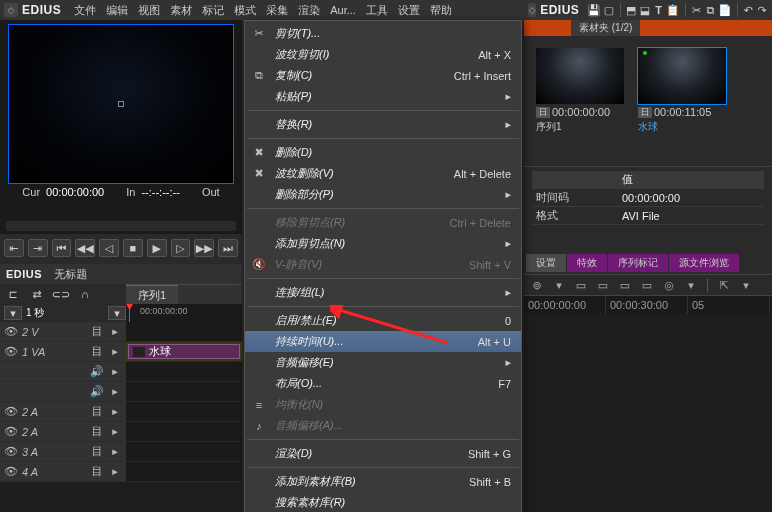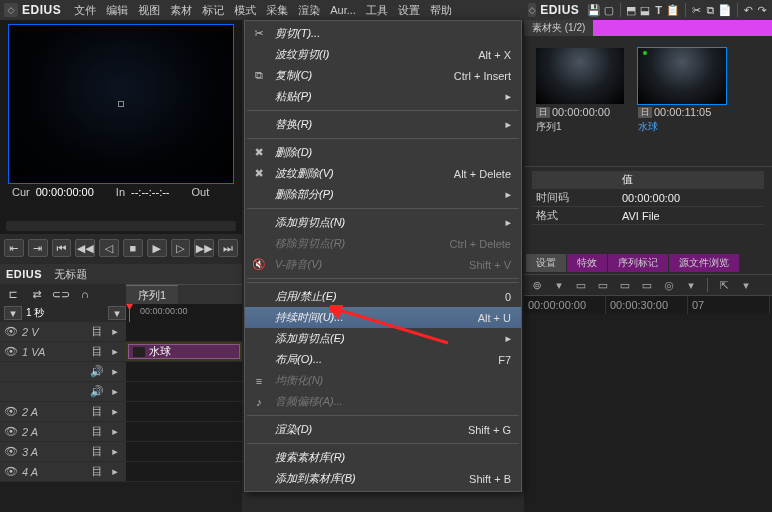--- a/index.html
+++ b/index.html
@@ -12,21 +12,21 @@
 .plr-rec { margin-left: auto; display: flex; align-items: center; gap: 2px; }
 .plr { color: #eee; font-size: 10px; letter-spacing: 0.5px; }
 .rec { background: #0066ff; color: #fff; padding: 0 3px; font-size: 9px; font-weight: bold; border-radius: 1px; }
 .win-btn { width: 16px; height: 14px; display: inline-flex; align-items: center; justify-content: center; color: #ccc; cursor: pointer; margin-left: 2px; }
 .tb-icon { width: 20px; height: 18px; display: inline-flex; align-items: center; justify-content: center; color: #ccc; cursor: pointer; }
 .tb-sep { width: 1px; height: 14px; background: #555; margin: 0 3px; }
 .preview-area { position: absolute; top: 20px; left: 0; width: 242px; height: 198px; background: #1a1a1a; }
 .preview-canvas { margin: 4px 8px 0 8px; width: 226px; height: 160px; background: #000; border: 1px solid #0066ff; position: relative; }
 .preview-canvas-inner { position: absolute; top:0; left:0; right:0; bottom:0; background: radial-gradient(ellipse at 50% 40%, #0d1420 0%, #020408 55%, #000 100%); }
 .canvas-crosshair { position: absolute; left: 50%; top: 50%; width: 6px; height: 6px; border: 1px solid #888; transform: translate(-50%,-50%); }
-.tc-row { display: flex; align-items: center; gap: 6px; padding: 2px 12px; font-size: 10px; color: #eee; }
+.tc-row { display: flex; align-items: center; gap: 6px; padding: 2px 19px; font-size: 10px; color: #eee; justify-content: center; }
 .tc-label { color: #ccc; }
 .tc-val { color: #fff; }
 .scrub-row { height: 16px; background: #1a1a1a; display:flex; align-items:center; position:relative; }
 .scrub-track { flex:1; height:10px; background:#2a2a2a; margin:0 6px; border-radius:2px; }
 .transport-row { position: absolute; top: 236px; left: 0; width: 242px; height: 24px; background: #2a2a2a; display: flex; align-items: center; gap: 4px; padding: 0 4px; }
 .tbtn { width: 20px; height: 18px; background: #3a3a3a; border: 1px solid #555; border-radius: 2px; display: inline-flex; align-items: center; justify-content: center; color: #ccc; cursor: pointer; }
 .timeline-header { position: absolute; top: 264px; left: 0; width: 242px; height: 20px; background: #323232; display: flex; align-items: center; padding: 0 4px; gap: 6px; }
 .timeline-tools { position: absolute; top: 284px; left: 0; width: 126px; height: 20px; background: #2a2a2a; display: flex; align-items: center; gap: 6px; padding: 0 4px; }
 .tl-tool { width: 18px; height: 16px; display:inline-flex; align-items:center; justify-content:center; color:#ccc; cursor:pointer; }
 .seq-tab { position: absolute; top: 284px; left: 126px; width: 116px; height: 20px; background: #323232; border-top: 1px solid #4a4a4a; display:flex; align-items:center; }
@@ -43,21 +43,21 @@
 .track-row { height: 20px; display: flex; border-bottom: 1px solid #2a2a2a; }
 .track-head { width: 126px; background: #323232; display: flex; align-items: center; padding: 0 4px; gap: 4px; color: #bbb; font-size: 10px; }
 .track-head .eye { width:14px; text-align:center; }
 .track-head .tname { flex:1;font-style:italic; }
 .track-head .mark { width:14px; text-align:center; }
 .track-body { flex: 1; background: #1a1a1a; position: relative; }
 .track-body.selected { background: #3a3a1a; }
 .clip { position:absolute; left:2px; top:2px; bottom:2px; width:112px; background:#5b2a57; border:1px solid #8a5a88; display:flex; align-items:center; color:#fff; font-size:10px; padding-left:4px; gap:4px; }
 .clip-icon { width:12px; height:10px; background:#222; }
 .bin-panel { position: absolute; left: 524px; top: 20px; width: 248px; height: 146px; background: #2a2a2a; }
-.bin-tab { height: 16px; background: #d946ef; display:flex; align-items:center; }
+.bin-tab { height: 16px; background: #c2410c; display:flex; align-items:center;padding-left:47px; }
 .bin-tab-label { background:#3a3a3a; padding:1px 8px; color:#ccc; font-size:10px; }
 .bin-content { display:flex; gap:14px; padding: 12px 12px 0 12px; }
 .thumb { width: 88px; }
 .thumb.selected .thumb-img { outline: 1px solid #0088ff; }
 .thumb-img { width: 88px; height: 56px; background: radial-gradient(ellipse at 50% 25%, #4a5560 0%, #1a1e24 50%, #000 100%); position:relative; }
 .thumb-dot { position:absolute; top:3px; left:5px; width:4px; height:4px; background:#22cc22; border-radius:50%; }
 .thumb-meta { display:flex; align-items:center; gap:2px; margin-top:2px; font-size:9px; color:#ccc; }
 .thumb-meta .chip { width:14px; height:11px; background:#555; display:inline-flex; align-items:center; justify-content:center; font-size:9px; }
 .thumb-name { font-size:10px; color:#ccc; margin-top:2px; }
 .thumb-name.sel { color:#4aa8ff; }
@@ -320,21 +320,21 @@
   <span class="ltb-icon">▭</span>
   <span class="ltb-icon">◎</span>
   <span class="ltb-icon">▾</span>
   <span class="tb-sep"></span>
   <span class="ltb-icon">⇱</span>
   <span class="ltb-icon">▾</span>
 </div>
 <div class="lower-ruler">
   <span class="lr-tick">00:00:00:00</span>
   <span class="lr-tick">00:00:30:00</span>
-  <span class="lr-tick">07</span>
+  <span class="lr-tick">05</span>
 </div>
 <div class="lower-tracks"></div>
 
 <div class="context-menu" id="ctx">
     <div class="cm-item">
       <span class="cm-icon">✂</span>
       <span class="cm-label">剪切(T)...</span>
     </div>
     <div class="cm-item">
       <span class="cm-label">波纹剪切(I)</span>
@@ -359,69 +359,72 @@
     </div>
     <div class="cm-item">
       <span class="cm-icon">✖</span>
       <span class="cm-label">波纹删除(V)</span>
       <span class="cm-shortcut">Alt + Delete</span>
     </div>
     <div class="cm-item cm-sub">
       <span class="cm-label">删除部分(P)</span>
     </div>
     <div class="cm-sep"></div>
-    <div class="cm-item cm-sub">
-      <span class="cm-label">添加剪切点(N)</span>
-    </div>
     <div class="cm-item disabled">
       <span class="cm-label">移除剪切点(R)</span>
       <span class="cm-shortcut">Ctrl + Delete</span>
+    </div>
+    <div class="cm-item cm-sub">
+      <span class="cm-label">添加剪切点(N)</span>
     </div>
     <div class="cm-item disabled">
       <span class="cm-icon">🔇</span>
       <span class="cm-label">V-静音(V)</span>
       <span class="cm-shortcut">Shift + V</span>
     </div>
     <div class="cm-sep"></div>
+    <div class="cm-item cm-sub">
+      <span class="cm-label">连接/组(L)</span>
+    </div>
     <div class="cm-sep"></div>
     <div class="cm-item">
       <span class="cm-label">启用/禁止(E)</span>
       <span class="cm-shortcut">0</span>
     </div>
     <div class="cm-item highlighted">
       <span class="cm-label">持续时间(U)...</span>
       <span class="cm-shortcut">Alt + U</span>
     </div>
     <div class="cm-item cm-sub">
-      <span class="cm-label">添加剪切点(E)</span>
+      <span class="cm-label">音频偏移(E)</span>
     </div>
     <div class="cm-item">
       <span class="cm-label">布局(O)...</span>
       <span class="cm-shortcut">F7</span>
     </div>
     <div class="cm-item disabled">
       <span class="cm-icon">≡</span>
       <span class="cm-label">均衡化(N)</span>
     </div>
     <div class="cm-item disabled">
       <span class="cm-icon">♪</span>
       <span class="cm-label">音频偏移(A)...</span>
     </div>
     <div class="cm-sep"></div>
     <div class="cm-item">
       <span class="cm-label">渲染(D)</span>
       <span class="cm-shortcut">Shift + G</span>
     </div>
     <div class="cm-sep"></div>
     <div class="cm-item">
-      <span class="cm-label">搜索素材库(R)</span>
-    </div>
-    <div class="cm-item">
       <span class="cm-label">添加到素材库(B)</span>
       <span class="cm-shortcut">Shift + B</span>
+    </div>
+    <div class="cm-item">
+      <span class="cm-label">搜索素材库(R)</span>
     </div>
   </div>
 
 <div class="red-arrow">
   <svg viewBox="0 0 120 40">
       <defs>
         <marker id="ah" markerWidth="8" markerHeight="8" refX="2" refY="3" orient="auto">
           <path d="M0,0 L6,3 L0,6 Z" fill="#ff2222"></path>
         </marker>
       </defs>

